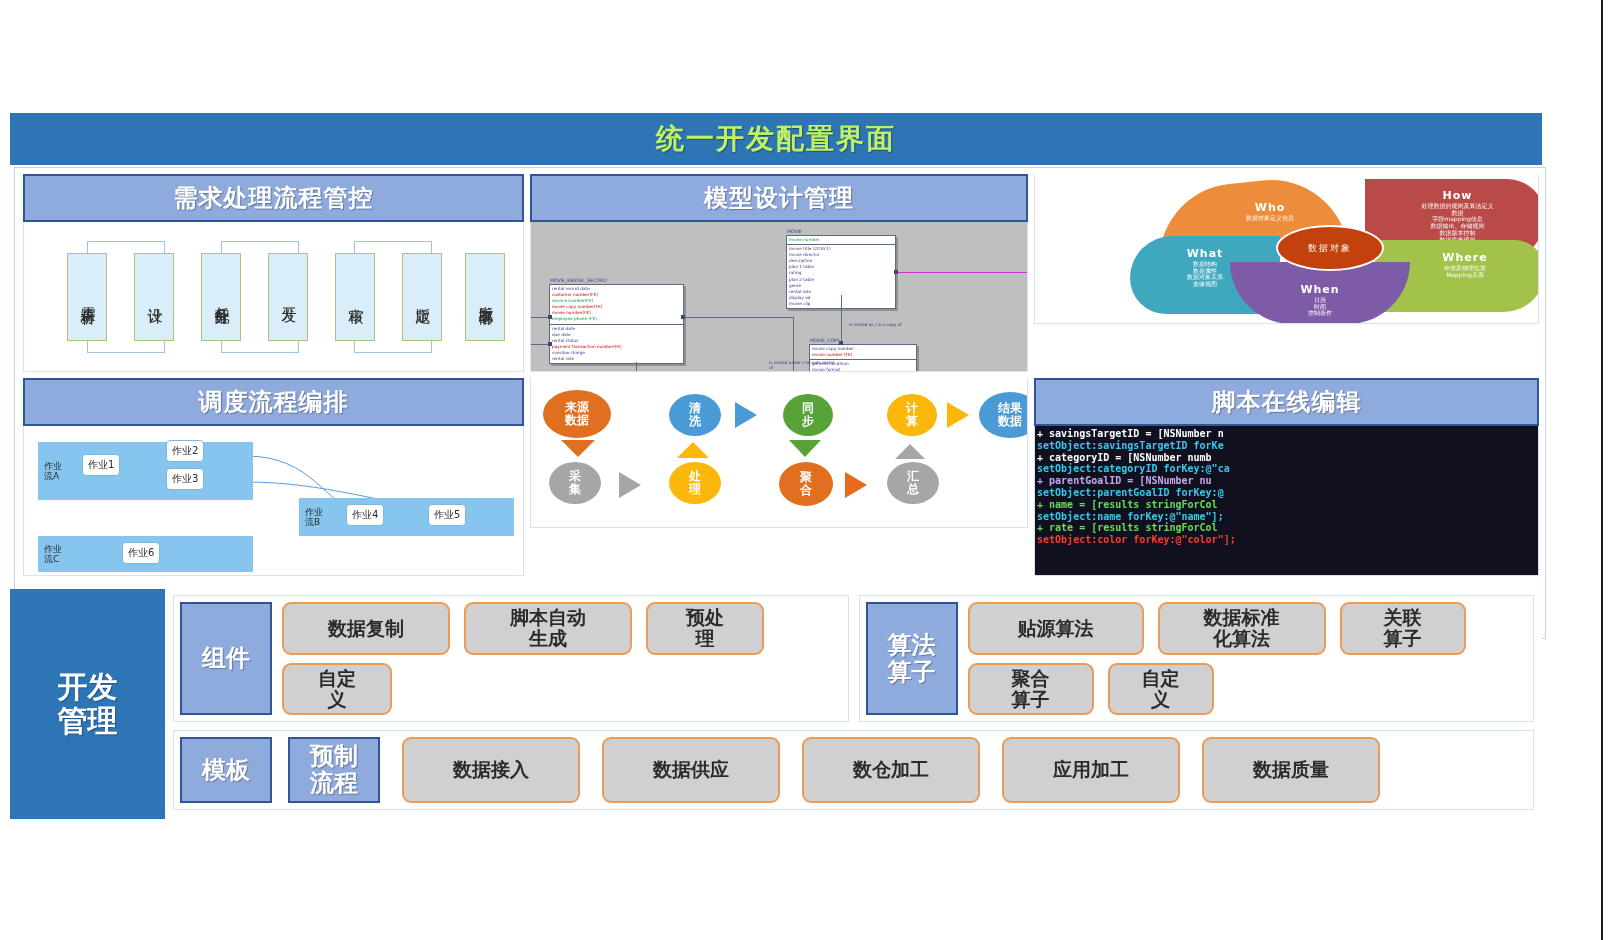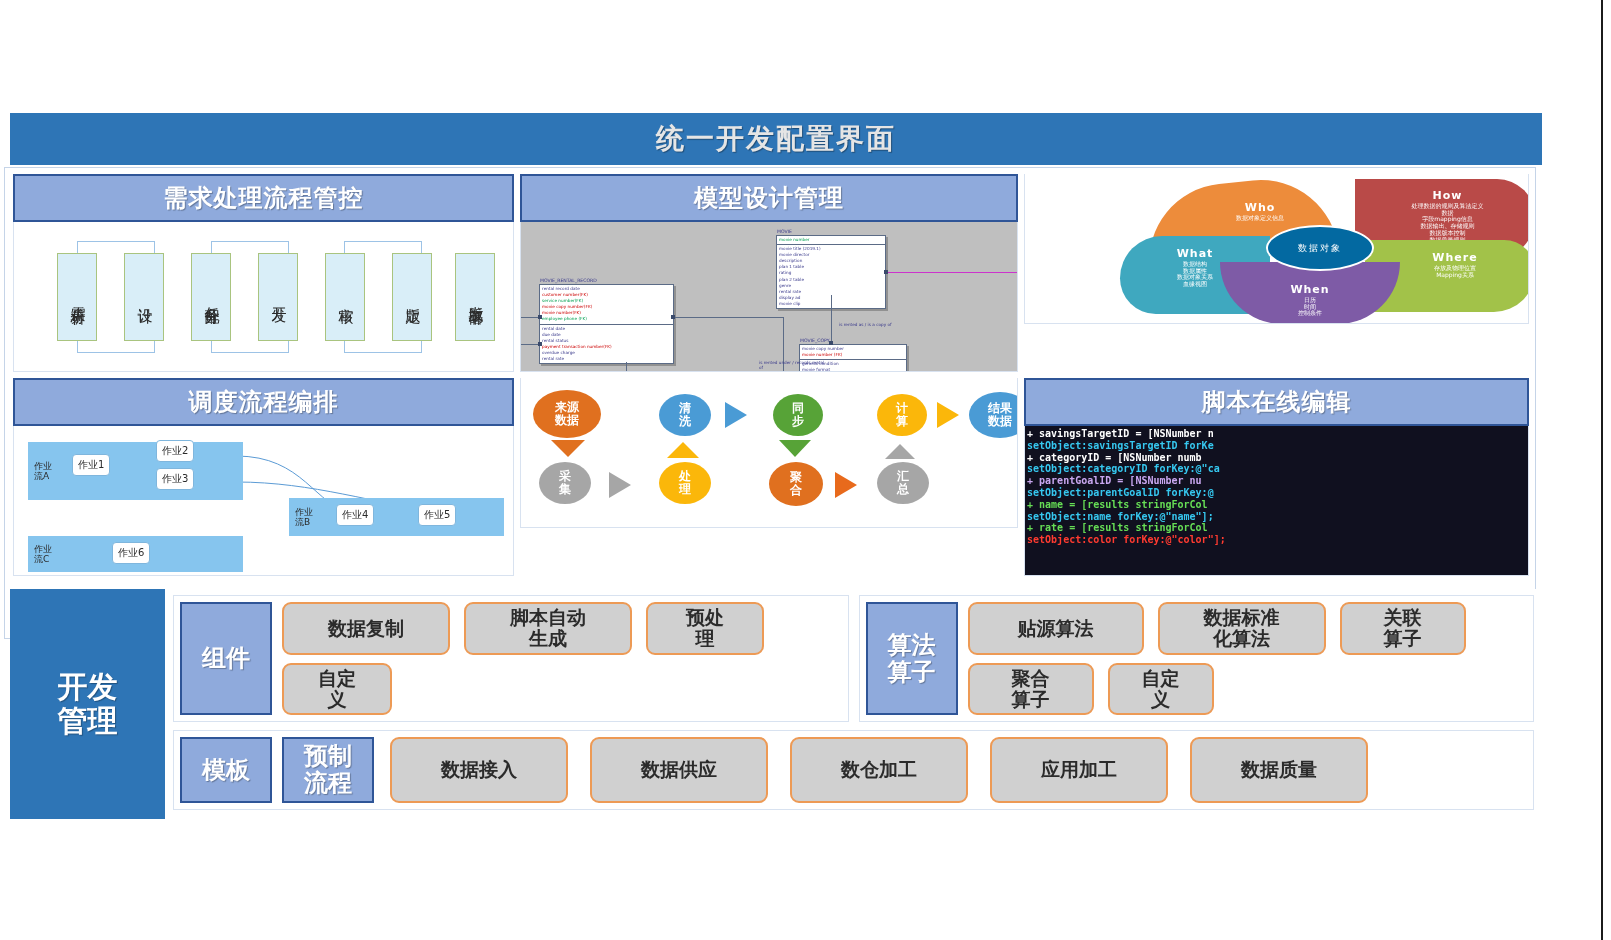--- a/index.html
+++ b/index.html
@@ -10,27 +10,27 @@
     position:relative; overflow:hidden;
   }
   .right-edge { position:absolute; top:0; right:0; width:10px; height:940px; background:#ffffff; border-left:2px solid #1b1b1b; }
 
   
   .banner {
     position:absolute; left:10px; top:113px; width:1532px; height:52px;
     background:#2e75b6; display:flex; align-items:center; justify-content:center;
   }
   .banner-title {
-    color:#e5e5e5; font-size:28px; font-weight:bold; letter-spacing:2px;
+    color:#bef264; font-size:28px; font-weight:bold; letter-spacing:2px;
     text-shadow:1px 1px 1px rgba(0,0,0,.35);
   }
 
   
   .upper {
-    position:absolute; left:4px; top:167px; width:1532px; height:472px;
+    position:absolute; left:14px; top:167px; width:1532px; height:472px;
     background:#ffffff; border:1px solid #c5d4e8;
     padding:6px 6px 6px 8px;
   }
   .row { display:flex; gap:6px; }
   .panel { position:relative; }
   .p-head {
     background:#8faadc; border:2px solid #2f5597;
     height:48px; display:flex; align-items:center; justify-content:center;
     color:#ffffff; font-size:24px; font-weight:bold; letter-spacing:1px;
     text-shadow:1px 1px 1px rgba(0,0,0,.3);
@@ -68,21 +68,21 @@
   .er-lbl { position:absolute; font-size:4.2px; color:#3b3b8c; line-height:1.3; }
   .er-dot { position:absolute; width:4px; height:4px; background:#3a4a6b; }
 
   
   .pie-wrap { position:absolute; inset:0; background:#fff; }
   .seg-lbl { position:absolute; color:#fff; text-align:center; line-height:1.15; }
   .seg-lbl .en { font-size:11px; font-weight:bold; letter-spacing:1px; }
   .seg-lbl .cn { font-size:6px; }
   .pie-center {
     position:absolute; left:50%; top:74px; transform:translate(-50%,-50%);
-    width:108px; height:46px; border-radius:50%; background:#0369a1;
+    width:108px; height:46px; border-radius:50%; background:#c2410c;
     border:2px solid #ffffff; display:flex; align-items:center; justify-content:center;
     color:#ffffff; font-size:9px; letter-spacing:2px; z-index:5;
   }
 
   
   .jf { position:absolute; inset:0; background:#fff; }
   .jgroup { position:absolute; background:#86c5ee; }
   .jgroup .glbl { position:absolute; left:6px; top:50%; transform:translateY(-50%); font-size:9px; color:#2b2b2b; line-height:1.15; }
   .jnode {
     position:absolute; background:#ffffff; border:1px solid #7fb6dd; border-radius:4px;
@@ -128,21 +128,21 @@
     text-shadow:1px 1px 1px rgba(0,0,0,.3); padding:4px 20px;
   }
   .chipwrap { display:flex; flex-wrap:wrap; gap:8px 14px; align-content:center; flex:1; }
   .chip {
     background:#d0d0d0; border:2px solid #ed9a55; border-radius:9px;
     display:flex; align-items:center; justify-content:center; text-align:center;
     color:#2b2b2b; font-size:19px; font-weight:bold; line-height:1.12;
     padding:5px 14px; min-height:42px;
   }
   .chip.two { padding:3px 12px; }
-  .tpl-row { display:flex; gap:10px; align-items:stretch; }
+  .tpl-row { display:flex; gap:16px; align-items:stretch; }
 </style>
 </head>
 <body>
 
 <div class="right-edge"></div>
 
 <div class="banner">
   <div class="banner-title">统一开发配置界面</div>
 </div>
 

